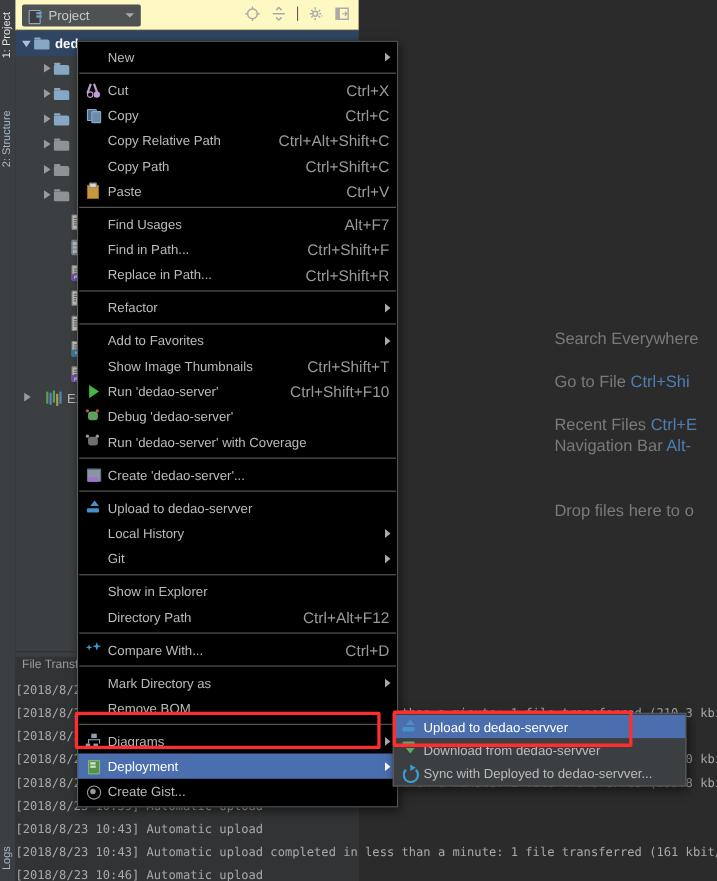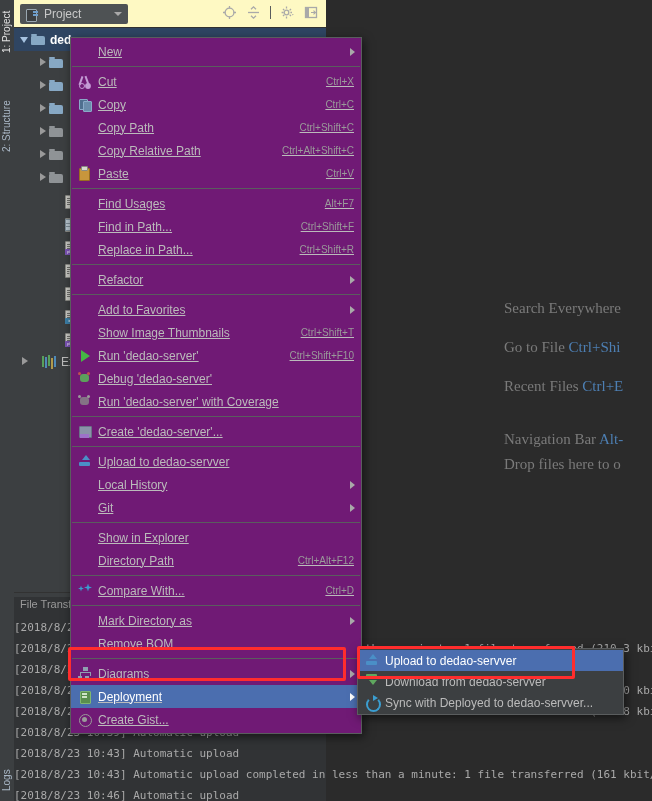--- a/index.html
+++ b/index.html
@@ -88,37 +88,37 @@
 
   
   .split{position:absolute;left:0;top:592px;width:312px;height:5px;background:#3c3f41;border-top:1px solid #323232;}
   .ftpanel{position:absolute;left:0;top:597px;width:312px;height:204px;background:#313335;}
   .ft-tab{position:absolute;left:6px;top:1px;font-size:11px;color:#9a9a9a;}
   .logarea{position:absolute;left:14px;top:617px;width:638px;height:184px;overflow:hidden;
     font-family:"DejaVu Sans Mono", monospace;font-size:11px;color:#a9a9a9;background:transparent;}
   .logline{height:21px;line-height:21px;white-space:nowrap;}
 
   
-  .editorhints{position:absolute;left:326px;top:0;width:326px;height:592px;background:#2b2b2b;font-family:Liberation Serif, serif;}
+  .editorhints{position:absolute;left:326px;top:0;width:326px;height:592px;background:#2b2b2b;}
   .hint{position:absolute;left:178px;font-size:15px;color:#7a7a7a;white-space:nowrap;}
   .hint .kbd{color:#4d7fb3;}
 
   
   .ctxmenu{
     position:absolute;left:70px;top:37px;width:290px;
-    background:#701a75;border:1px solid #5a5d5e;
+    background:#000000;border:1px solid #5a5d5e;
     box-shadow:2px 3px 9px rgba(0,0,0,.55);
-    padding:2px 0;z-index:40;text-decoration:underline;
+    padding:2px 0;z-index:40;
   }
   .mi{height:23px;display:flex;align-items:center;position:relative;font-size:12px;color:#bbbbbb;
       padding:0 7px 0 6px;white-space:nowrap;cursor:default;}
   .mi.hi{background:#4b6eaf;color:#ffffff;}
   .mi .micon{width:18px;height:16px;flex:0 0 18px;position:relative;margin-right:3px;}
   .mi .mlabel{flex:1;}
-  .mi .mshort{color:#9a9a9a;font-size:10px;margin-left:18px;}
+  .mi .mshort{color:#9a9a9a;font-size:14px;margin-left:18px;}
   .mi .subarrow{position:absolute;right:6px;top:8px;width:0;height:0;
     border-left:5px solid #a9a9a9;border-top:4px solid transparent;border-bottom:4px solid transparent;}
   .mi.hi .subarrow{border-left-color:#ffffff;}
   .msep{height:1px;background:#5a5d5e;margin:3px 1px;}
 
   
   .g-cut:before{content:"";position:absolute;left:3px;top:2px;width:1.6px;height:9px;background:#c49bd6;transform:rotate(20deg);}
   .g-cut:after{content:"";position:absolute;left:9px;top:2px;width:1.6px;height:9px;background:#c49bd6;transform:rotate(-20deg);}
   .g-cut i{position:absolute;left:2px;bottom:1px;width:4px;height:4px;border:1.4px solid #c49bd6;border-radius:50%;
            box-shadow:6px 0 0 -0.1px #c49bd6;}
@@ -179,21 +179,21 @@
     <span class="kbd"></span>
   </div>
   <div class="hint" style="top:339px">
     <span>Go to File</span>
     <span class="kbd">Ctrl+Shi</span>
   </div>
   <div class="hint" style="top:378px">
     <span>Recent Files</span>
     <span class="kbd">Ctrl+E</span>
   </div>
-  <div class="hint" style="top:431px">
+  <div class="hint" style="top:397px">
     <span>Navigation Bar</span>
     <span class="kbd">Alt-</span>
   </div>
   <div class="hint" style="top:456px">
     <span>Drop files here to o</span>
   </div>
 </div>
 
 <div class="projectpanel">
   <div class="proj-header">
@@ -367,27 +367,27 @@
     <span class="mlabel">Cut</span>
     <span class="mshort">Ctrl+X</span>
   </div>
   <div class="mi">
     <span class="micon g-copy"></span>
     <span class="mlabel">Copy</span>
     <span class="mshort">Ctrl+C</span>
   </div>
   <div class="mi">
     <span class="micon"></span>
+    <span class="mlabel">Copy Relative Path</span>
+    <span class="mshort">Ctrl+Alt+Shift+C</span>
+  </div>
+  <div class="mi">
+    <span class="micon"></span>
     <span class="mlabel">Copy Path</span>
     <span class="mshort">Ctrl+Shift+C</span>
-  </div>
-  <div class="mi">
-    <span class="micon"></span>
-    <span class="mlabel">Copy Relative Path</span>
-    <span class="mshort">Ctrl+Alt+Shift+C</span>
   </div>
   <div class="mi">
     <span class="micon g-paste"></span>
     <span class="mlabel">Paste</span>
     <span class="mshort">Ctrl+V</span>
   </div>
   <div class="msep"></div>
 
   <div class="mi">
     <span class="micon"></span>

